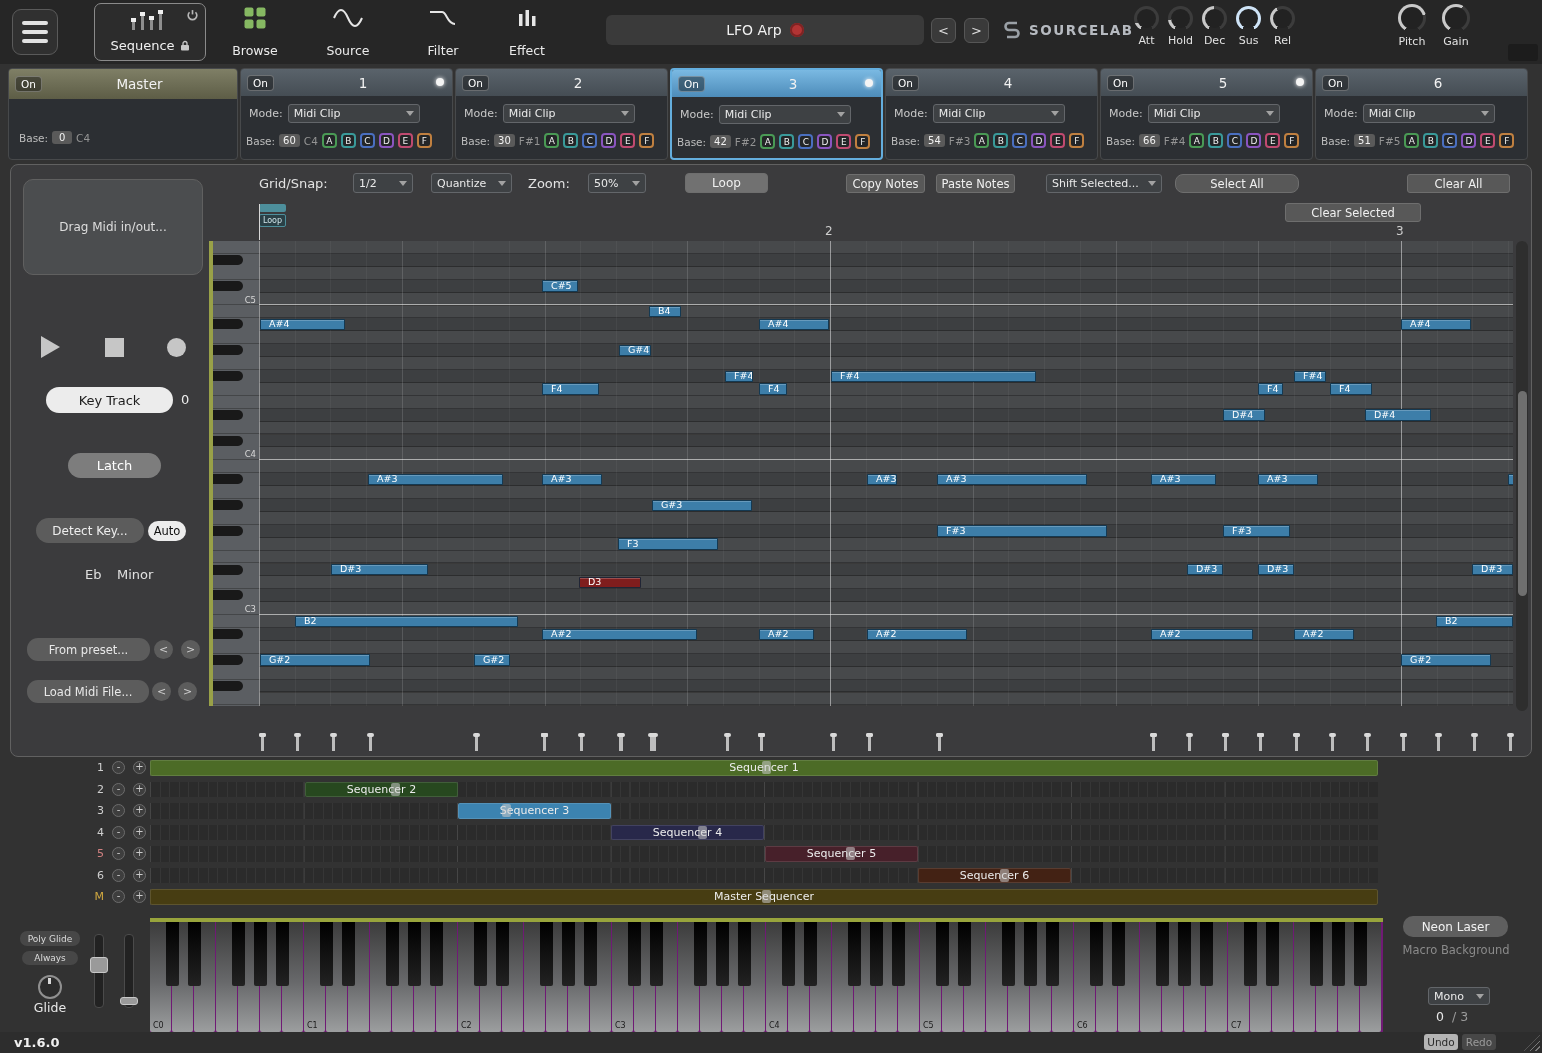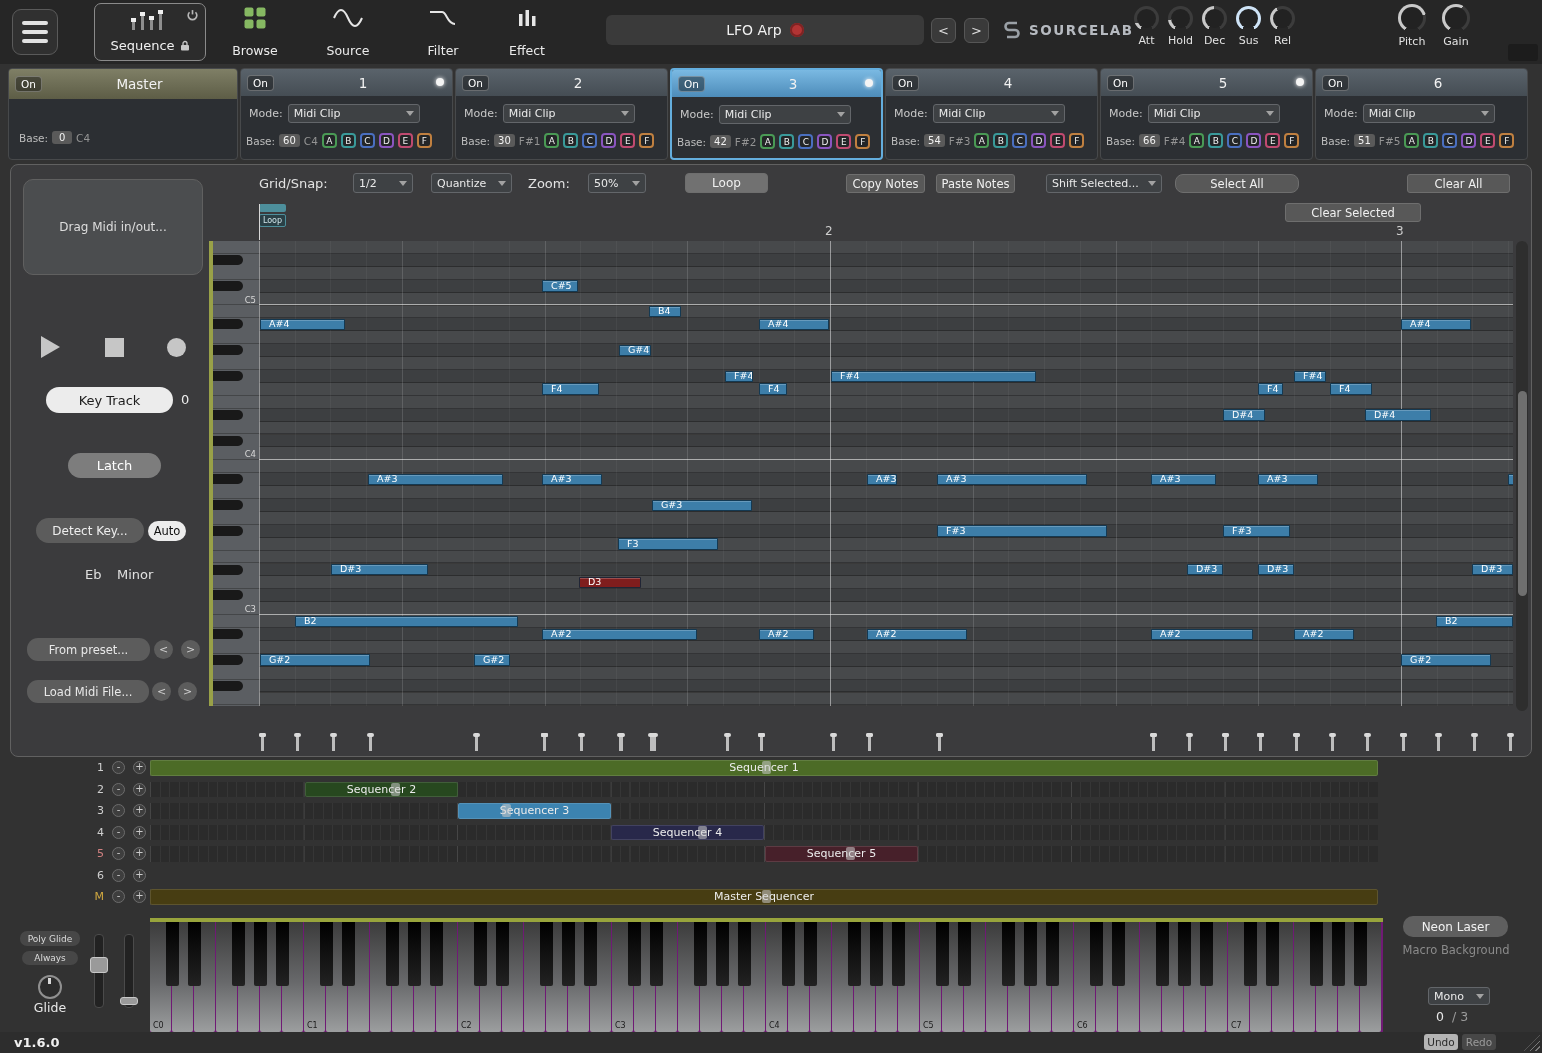--- a/index.html
+++ b/index.html
@@ -866,20 +866,26 @@
       <div class="seq-btn" style="left: 133px; top: 89px;">+</div>
       <div class="seq-lane" style="top: 88px;">
         <div class="seq-clip" style="left: 615px; width: 153px; background: rgb(71, 32, 42);">
           <span>Sequencer 5</span>
         </div>
         <div class="seq-marker" style="left: 696px;"></div>
       </div>
       <div class="seq-num" style="top: 110.5px; color: rgb(208, 208, 208);">6</div>
       <div class="seq-btn" style="left: 112px; top: 110.5px;">-</div>
       <div class="seq-btn" style="left: 133px; top: 110.5px;">+</div>
+      <div class="seq-lane" style="top: 109.5px;">
+        <div class="seq-clip" style="left: 768px; width: 153px; background: rgb(67, 34, 20);">
+          <span>Sequencer 6</span>
+        </div>
+        <div class="seq-marker" style="left: 850px;"></div>
+      </div>
       <div class="seq-num" style="top: 132px; color: rgb(208, 168, 64);">M</div>
       <div class="seq-btn" style="left: 112px; top: 132px;">-</div>
       <div class="seq-btn" style="left: 133px; top: 132px;">+</div>
       <div class="seq-lane" style="top: 131px;">
         <div class="seq-clip" style="left: 0px; width: 1228px; background: rgb(71, 61, 18);">
           <span>Master Sequencer</span>
         </div>
         <div class="seq-marker" style="left: 612px;"></div>
       </div>
     </div>

